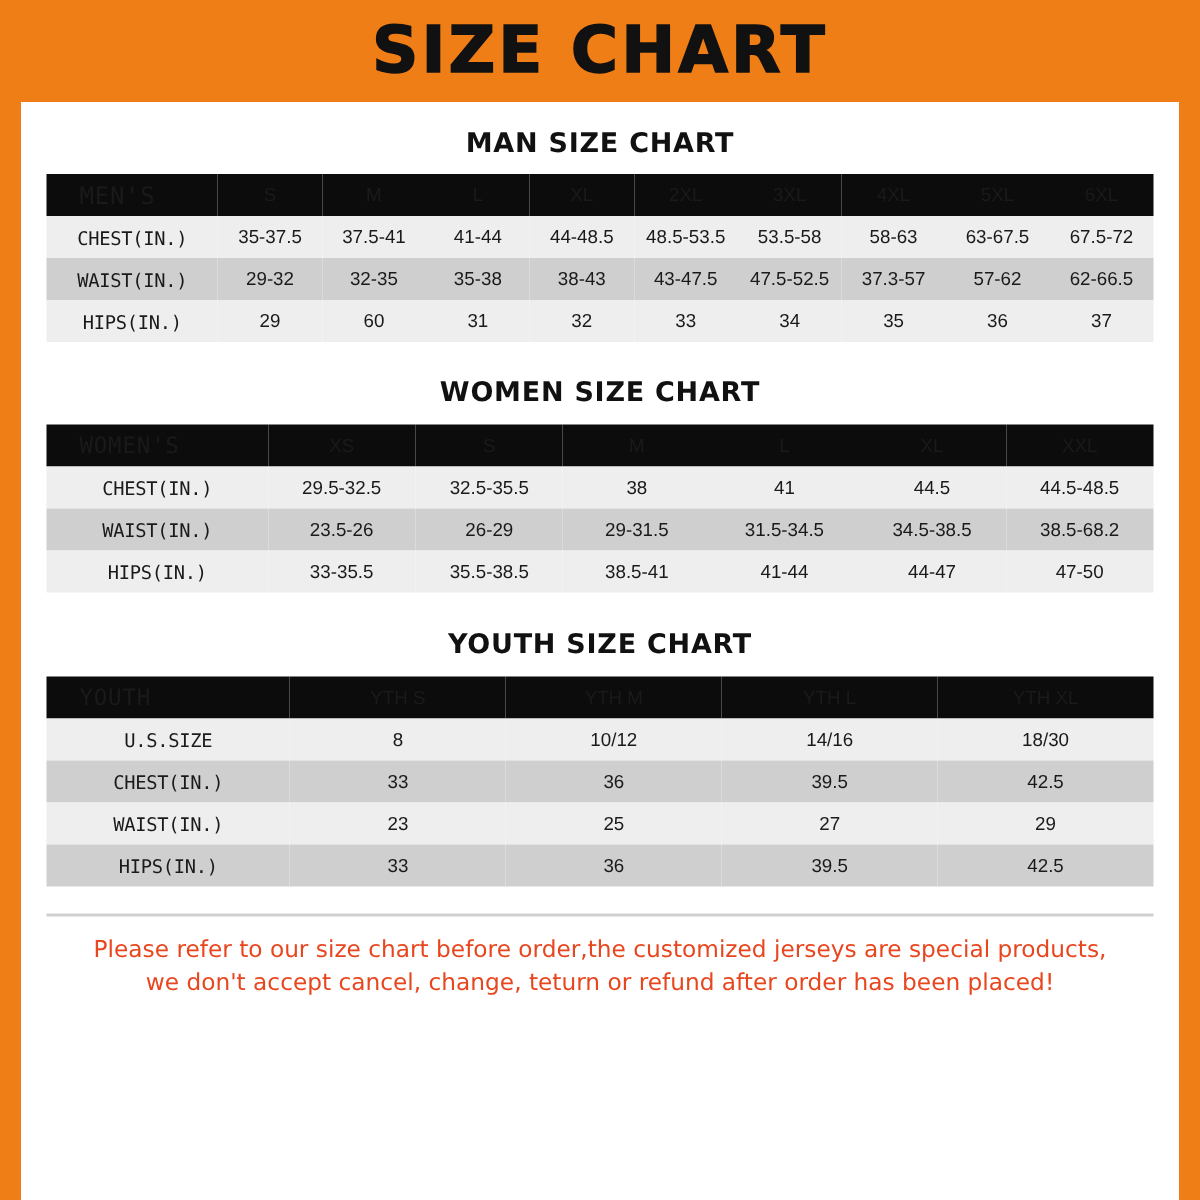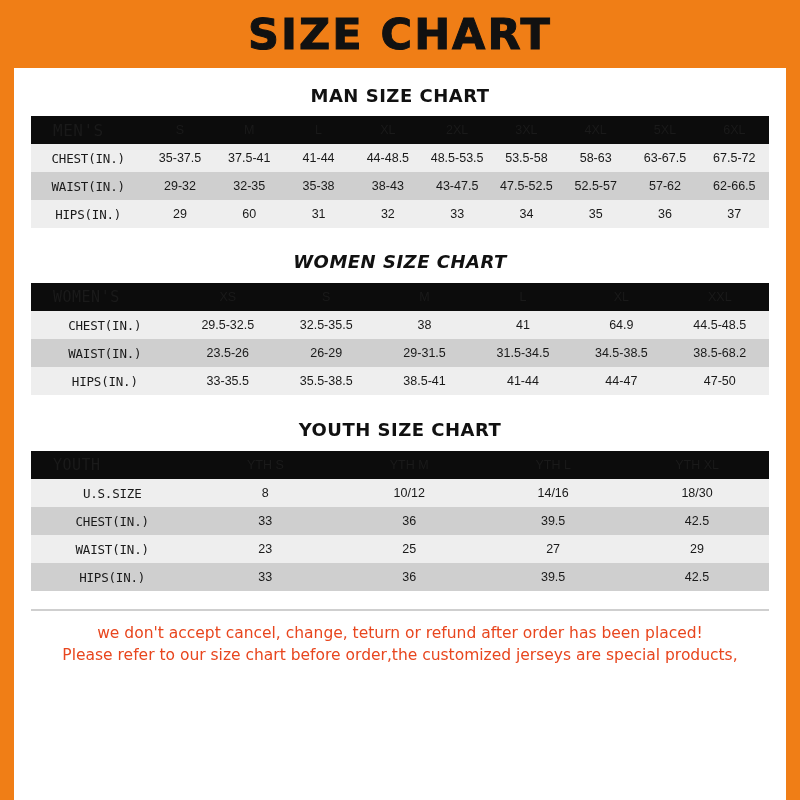--- a/index.html
+++ b/index.html
@@ -43,21 +43,21 @@
   }
   .section-title {
     text-align: center;
     font-family: "DejaVu Sans", sans-serif;
     font-weight: bold;
     font-size: 18px;
     color: #111111;
     letter-spacing: 0.5px;
   }
   .sec1 .section-title { margin: 17px 0 10px 0; }
-  .sec2 .section-title { margin: 23px 0 11px 0; font-style: italic; }
+  .sec2 .section-title { margin: 23px 0 11px 0; }
   .sec3 .section-title { margin: 24px 0 11px 0; }
 
   table.size {
     width: 100%;
     border-collapse: collapse;
     table-layout: fixed;
   }
   table.size th, table.size td {
     text-align: center;
     font-size: 12.5px;
@@ -164,21 +164,21 @@
             <td>67.5-72</td>
           </tr>
           <tr class="dark">
             <td class="rowhead">WAIST(IN.)</td>
             <td>29-32</td>
             <td>32-35</td>
             <td>35-38</td>
             <td>38-43</td>
             <td>43-47.5</td>
             <td>47.5-52.5</td>
-            <td>52.5-57</td>
+            <td>37.3-57</td>
             <td>57-62</td>
             <td>62-66.5</td>
           </tr>
           <tr class="light">
             <td class="rowhead">HIPS(IN.)</td>
             <td>29</td>
             <td>60</td>
             <td>31</td>
             <td>32</td>
             <td>33</td>
@@ -214,21 +214,21 @@
             <th>XXL</th>
           </tr>
         </thead>
         <tbody>
           <tr class="light">
             <td class="rowhead">CHEST(IN.)</td>
             <td>29.5-32.5</td>
             <td>32.5-35.5</td>
             <td>38</td>
             <td>41</td>
-            <td>64.9</td>
+            <td>44.5</td>
             <td>44.5-48.5</td>
           </tr>
           <tr class="dark">
             <td class="rowhead">WAIST(IN.)</td>
             <td>23.5-26</td>
             <td>26-29</td>
             <td>29-31.5</td>
             <td>31.5-34.5</td>
             <td>34.5-38.5</td>
             <td>38.5-68.2</td>
@@ -292,18 +292,18 @@
             <td>33</td>
             <td>36</td>
             <td>39.5</td>
             <td>42.5</td>
           </tr>
         </tbody>
       </table>
     </div>
 
     <div class="footer-note">
+      <div>Please refer to our size chart before order,the customized jerseys are special products,</div>
       <div>we don't accept cancel, change, teturn or refund after order has been placed!</div>
-      <div>Please refer to our size chart before order,the customized jerseys are special products,</div>
     </div>
 
   </div>
 </div>
 
 </body></html>

